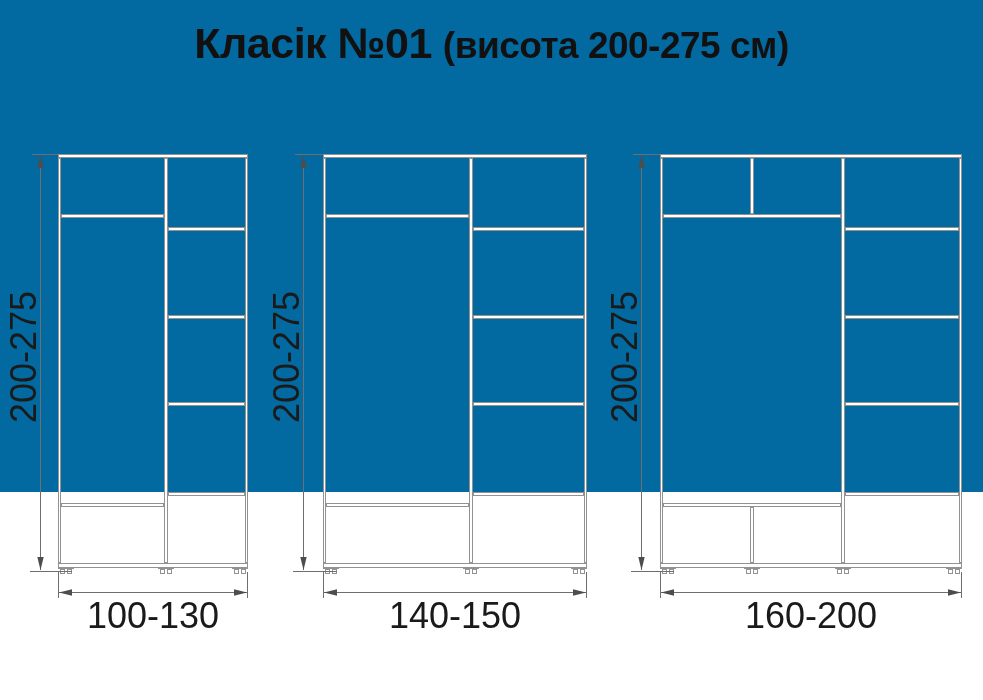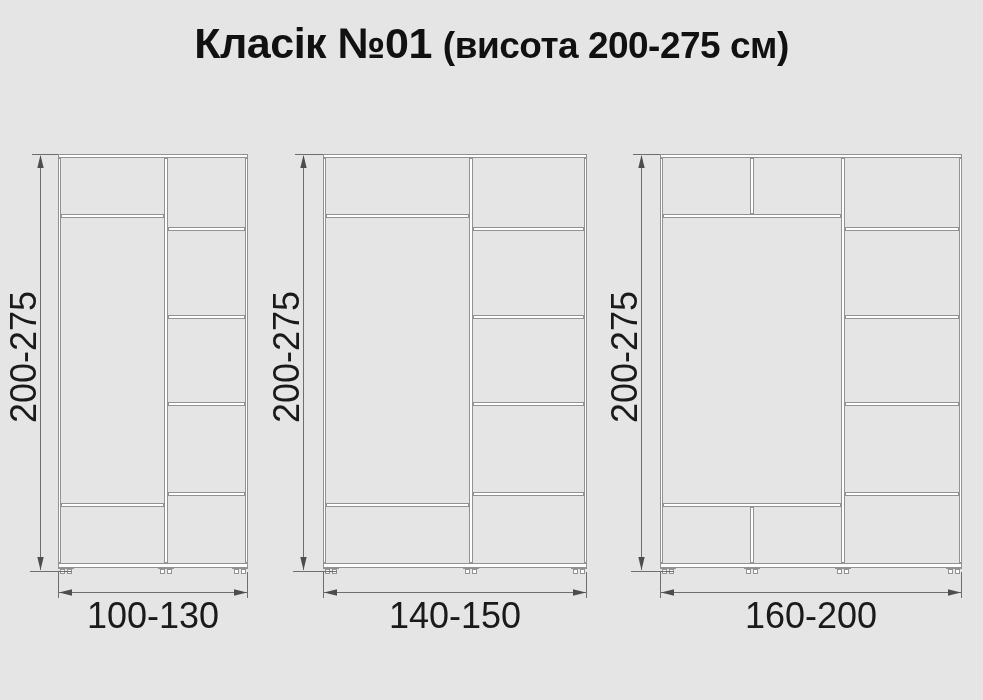--- a/index.html
+++ b/index.html
@@ -7,22 +7,22 @@
     padding: 0;
     background: #ffffff;
     width: 983px;
     height: 700px;
     overflow: hidden;
     font-family: "Liberation Sans", sans-serif;
   }
   .page {
     position: relative;
     width: 983px;
-    height: 700px;
-    background: #e5e5e5;
+    height: 492px;
+    background: #0369a1;
   }
   .title {
     position: absolute;
     top: 20px;
     left: 0;
     right: 0;
     margin: 0;
     text-align: center;
     font-weight: 700;
     color: #111111;

